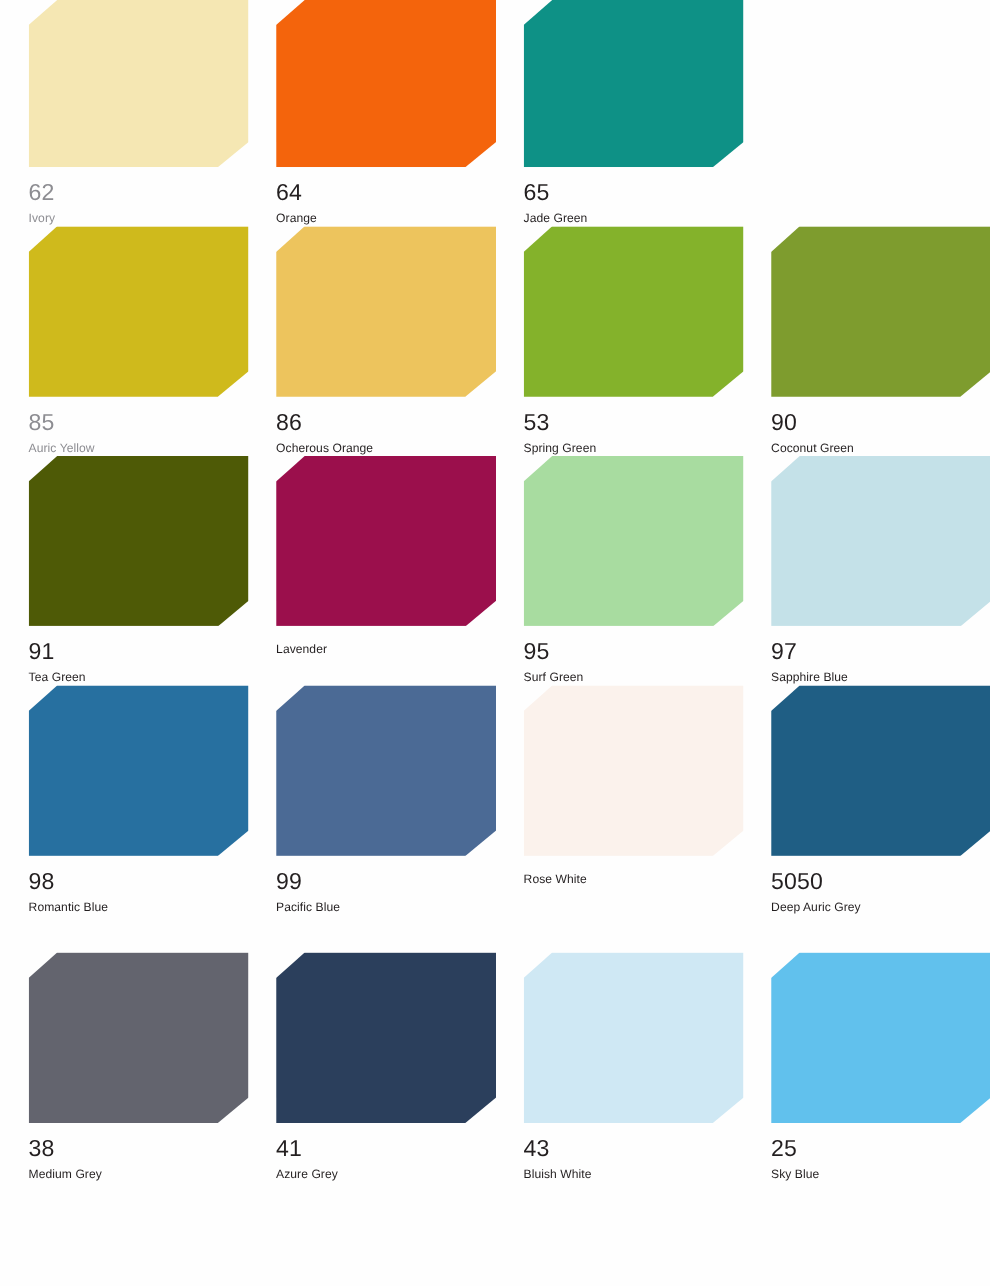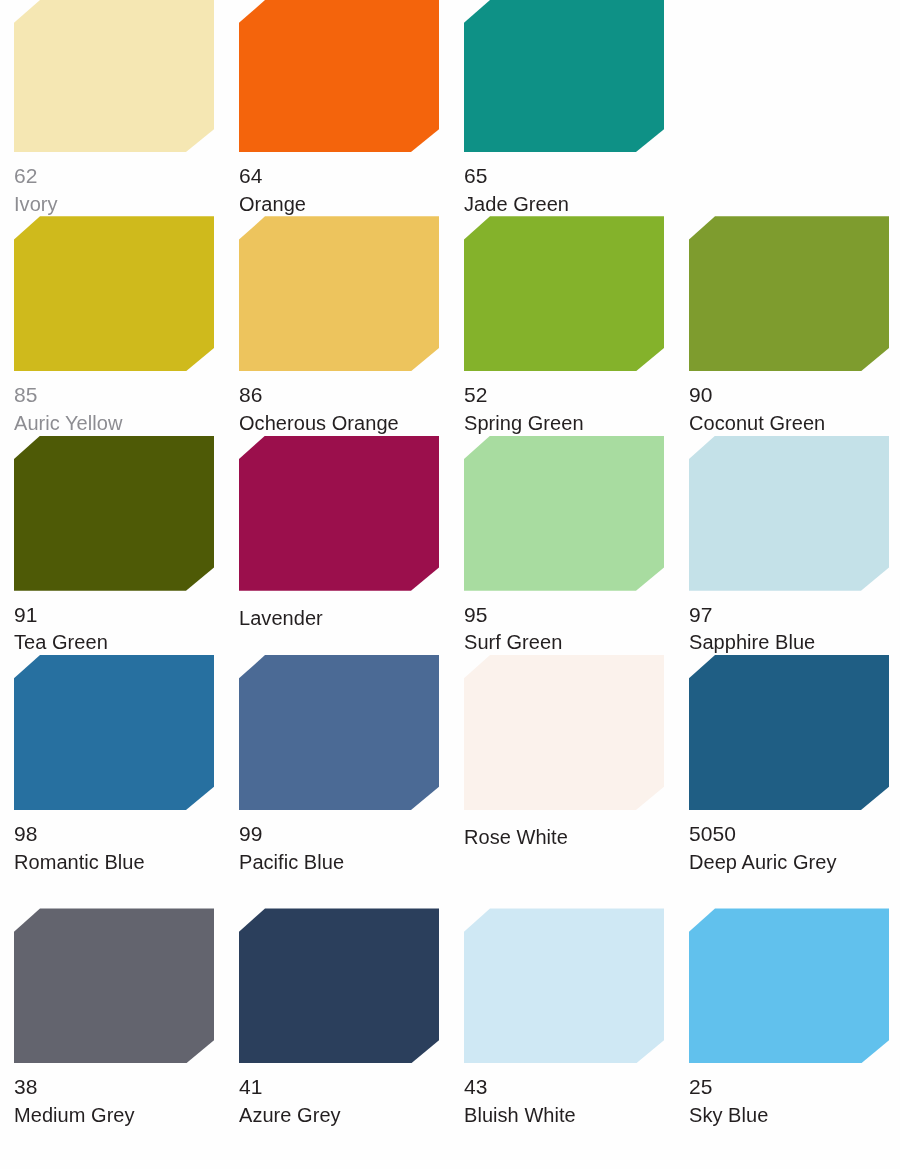--- a/index.html
+++ b/index.html
@@ -27,21 +27,21 @@
     top: 0;
     width: 900px;
   }
   .swatch-row {
     display: flex;
     width: 900px;
   }
   .swatch-cell {
     width: 225px;
     box-sizing: border-box;
-    padding-left: 14px;
+    padding-left: 26px;
     padding-right: 15px;
   }
   .chip {
     width: 200px;
     height: 155px;
     
     clip-path: polygon(
       13% 0%,
       100% 0%,
       100% 85%,
@@ -54,21 +54,21 @@
   .chip-meta {
     padding-top: 12px;
     line-height: 1.18;
   }
   .chip-code {
     font-size: 21px;
     color: #231f20;
     letter-spacing: 0.1px;
   }
   .chip-name {
-    font-size: 20px;
+    font-size: 11px;
     color: #231f20;
     padding-top: 4px;
     letter-spacing: 0.05px;
   }
   
   .row-1 .chip { height: 152px; }
   .row-5 { margin-top: 34px; }
   .faded .chip-code,
   .faded .chip-name { color: #8d8d92; }
 </style>
@@ -111,21 +111,21 @@
         <div class="swatch-cell">
           <div class="chip" style="background: rgb(237, 196, 93);"></div>
           <div class="chip-meta">
             <div class="chip-code">86</div>
             <div class="chip-name">Ocherous Orange</div>
           </div>
         </div>
         <div class="swatch-cell">
           <div class="chip" style="background: rgb(132, 178, 43);"></div>
           <div class="chip-meta">
-            <div class="chip-code">52</div>
+            <div class="chip-code">53</div>
             <div class="chip-name">Spring Green</div>
           </div>
         </div>
         <div class="swatch-cell">
           <div class="chip" style="background: rgb(126, 156, 46);"></div>
           <div class="chip-meta">
             <div class="chip-code">90</div>
             <div class="chip-name">Coconut Green</div>
           </div>
         </div>

